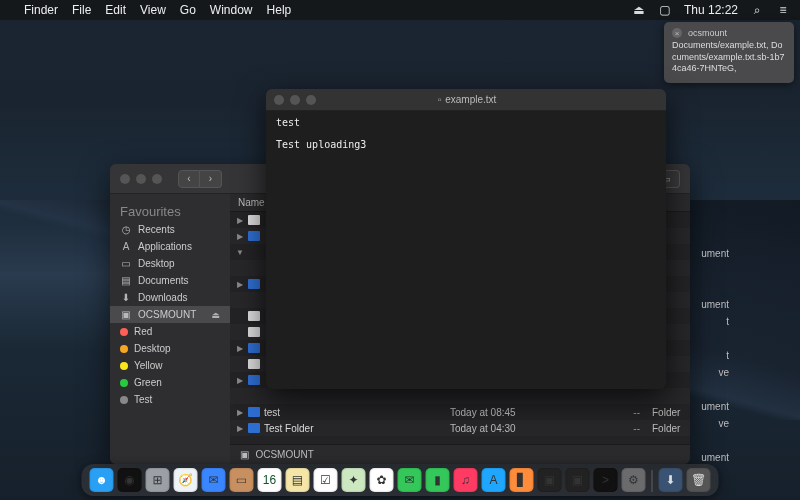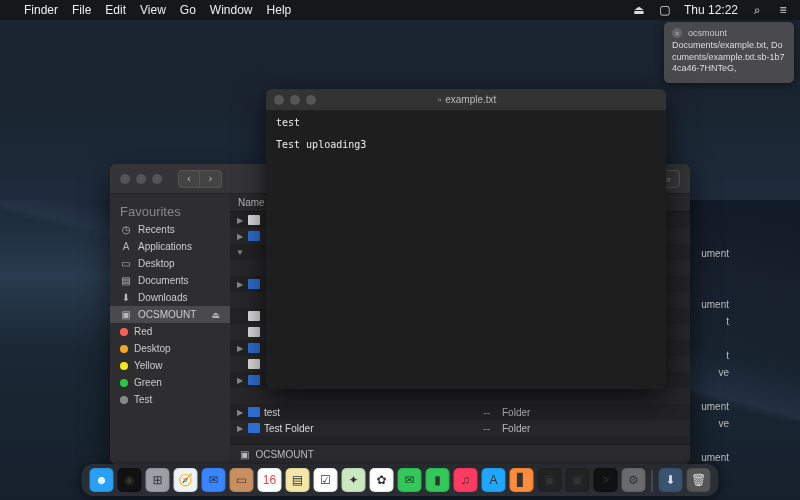--- a/index.html
+++ b/index.html
@@ -348,29 +348,31 @@
             <div class="c2"></div>
             <div class="c3"></div>
             <div class="c4"></div>
           </div>
           <div class="row">
             <div class="c1">
               <span class="tri">▶</span>
               <span class="fico fold"></span>
               <span>test</span>
             </div>
+            <div class="c2">Today at 08:45</div>
             <div class="c3">--</div>
             <div class="c4">Folder</div>
           </div>
           <div class="row">
             <div class="c1">
               <span class="tri">▶</span>
               <span class="fico fold"></span>
               <span>Test Folder</span>
             </div>
+            <div class="c2">Today at 04:30</div>
             <div class="c3">--</div>
             <div class="c4">Folder</div>
           </div>
         </div>
       <div class="pathbar">
         <span class="pic">▣</span>
         <span>OCSMOUNT</span>
       </div>
     </div>
   </div>
@@ -413,21 +415,21 @@
 Test uploading3</div>
 </div>
 
 <div class="dock" id="dock">
     <div class="dicon" style="background: rgb(42, 160, 245); color: rgb(255, 255, 255);">☻</div>
     <div class="dicon" style="background: rgb(17, 17, 17); color: rgb(51, 51, 51);">◉</div>
     <div class="dicon" style="background: rgb(154, 160, 166); color: rgb(51, 51, 51);">⊞</div>
     <div class="dicon" style="background: rgb(238, 243, 247); color: rgb(51, 51, 51);">🧭</div>
     <div class="dicon" style="background: rgb(58, 134, 255); color: rgb(51, 51, 51);">✉</div>
     <div class="dicon" style="background: rgb(200, 144, 96); color: rgb(51, 51, 51);">▭</div>
-    <div class="dicon" style="background: rgb(255, 255, 255); color: #ef4444;">16</div>
+    <div class="dicon" style="background: rgb(255, 255, 255); color: #14532d;">16</div>
     <div class="dicon" style="background: rgb(245, 230, 168); color: rgb(51, 51, 51);">▤</div>
     <div class="dicon" style="background: rgb(255, 255, 255); color: rgb(51, 51, 51);">☑</div>
     <div class="dicon" style="background: rgb(205, 232, 192); color: rgb(51, 51, 51);">✦</div>
     <div class="dicon" style="background: rgb(255, 255, 255); color: rgb(51, 51, 51);">✿</div>
     <div class="dicon" style="background: rgb(52, 199, 89); color: rgb(51, 51, 51);">✉</div>
     <div class="dicon" style="background: rgb(52, 199, 89); color: rgb(51, 51, 51);">▮</div>
     <div class="dicon" style="background: rgb(255, 59, 99); color: rgb(51, 51, 51);">♫</div>
     <div class="dicon" style="background: rgb(31, 167, 255); color: rgb(51, 51, 51);">A</div>
     <div class="dicon" style="background: rgb(255, 140, 58); color: rgb(51, 51, 51);">▋</div>
     <div class="dicon" style="background: rgb(34, 34, 34); color: rgb(51, 51, 51);">▣</div>

